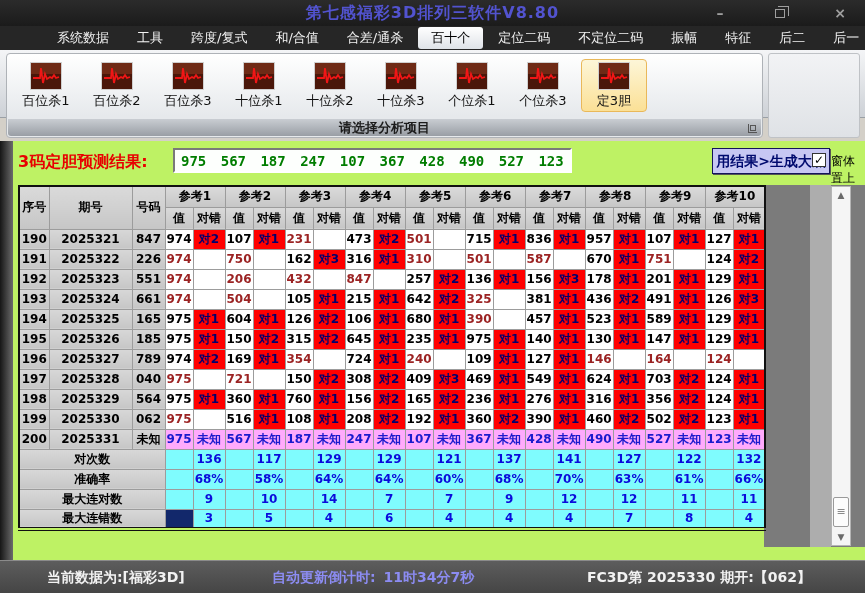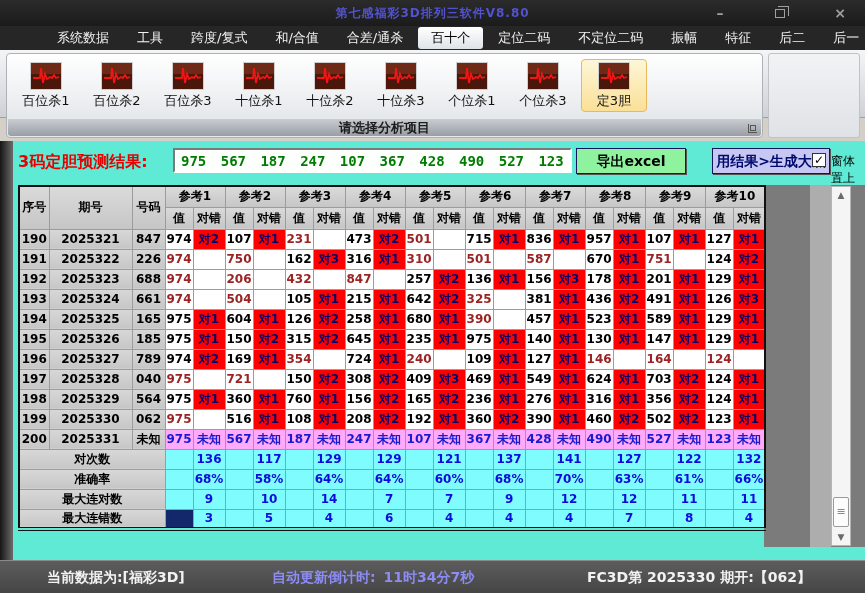--- a/index.html
+++ b/index.html
@@ -2,21 +2,21 @@
 <html><head>
 <meta charset="utf-8">
 <style>
   * { margin:0; padding:0; box-sizing:border-box; }
   html,body { width:865px; height:593px; font-family:"DejaVu Sans","Liberation Sans",sans-serif; }
   .window { position:relative; width:865px; height:593px; background:#d4d0c8; overflow:hidden; }
 
   
   .titlebar { position:absolute; left:0; top:0; width:865px; height:26px;
     background:linear-gradient(#2b2b2b,#1b1b1b); display:flex; align-items:center; justify-content:center; }
-  .title-text { color:#5253cf; font-weight:bold; font-size:12px; letter-spacing:1px; }
+  .title-text { color:#5253cf; font-weight:bold; font-size:16px; letter-spacing:1px; }
   .win-controls { position:absolute; right:10px; top:0; height:26px; display:flex; align-items:center; gap:30px; }
   .wc { width:30px; height:20px; display:flex; align-items:center; justify-content:center;
     color:#9f9f9f; font-size:14px; font-weight:bold; cursor:default; }
   .glyph-restore { width:10px; height:9px; border:1px solid #9f9f9f; position:relative; background:transparent; }
   .glyph-restore::before { content:""; position:absolute; left:2px; top:-4px; width:10px; height:9px;
     border:1px solid #9f9f9f; border-bottom:none; border-left:none; }
 
   
   .menubar { position:absolute; left:0; top:26px; width:865px; height:24px; background:#262626;
     display:flex; align-items:center; padding-left:44px; }
@@ -39,21 +39,21 @@
   .group-bar { position:absolute; left:1px; right:1px; bottom:1px; height:17px;
     background:linear-gradient(#c9cdd2,#999ea5); border-radius:0 0 3px 3px;
     text-align:center; font-size:13px; font-weight:bold; color:#1c1c1c; line-height:17px; }
   .launcher { position:absolute; right:5px; bottom:4px; width:9px; height:9px;
     border:1px solid #555; border-top:none; border-right:none; }
   .launcher::after { content:""; position:absolute; right:1px; top:1px; width:4px; height:4px; border:1px solid #555; }
   .ribbon-right { position:absolute; left:768px; top:3px; width:92px; height:85px;
     background:linear-gradient(#f2f3f5,#dfe2e6); border:1px solid #bfc2c6; border-radius:3px; }
 
   
-  .client { position:absolute; left:0; top:141px; width:865px; height:419px; background:#5eead4; }
+  .client { position:absolute; left:0; top:141px; width:865px; height:419px; background:#bef264; }
   .left-strip { position:absolute; left:0; top:0; width:13px; height:100%;
     background:linear-gradient(90deg,#161616,#6b6b6b); }
 
   .pred-label { position:absolute; left:18px; top:11px; color:#e80000; font-weight:bold; font-size:16px; }
   .pred-input { position:absolute; left:173px; top:7px; width:399px; height:25px;
     border:2px solid; border-color:#7a7a7a #ffffff #ffffff #7a7a7a; background:#fdfffd;
     color:#007d00; font-weight:bold; font-size:14px; font-family:"DejaVu Sans Mono","Liberation Mono",monospace;
     padding:0 6px; word-spacing:6px; outline:none; }
   .btn { position:absolute; top:7px; height:26px; border:1px solid #14145a;
     box-shadow:1px 1px 0 #555; font-weight:bold; font-size:14px; text-align:center; line-height:24px; cursor:default; }
@@ -218,21 +218,20 @@
       <div class="launcher"></div>
     </div>
     <div class="ribbon-right"></div>
   </div>
 
   <div class="client">
     <div class="left-strip"></div>
 
     <span class="pred-label">3码定胆预测结果:</span>
     <input class="pred-input" type="text" value="975 567 187 247 107 367 428 490 527 123" style="">
-    <div class="btn btn-export">导出excel</div>
     <div class="btn btn-generate">用结果&gt;生成大底</div>
     <div class="checkbox">✓</div>
     <span class="cb-label">窗体置上</span>
 
     <div class="grid-east">
       <div class="lightstrip"></div>
     </div>
 
     <table class="grid">
         <colgroup>
@@ -346,21 +345,21 @@
             <td class="val ok">670</td>
             <td class="mark hit">对1</td>
             <td class="val miss">751</td>
             <td class="mark blank"></td>
             <td class="val ok">124</td>
             <td class="mark hit">对2</td>
           </tr>
           <tr>
             <td class="fc">192</td>
             <td class="fc">2025323</td>
-            <td class="fc">688</td>
+            <td class="fc">551</td>
             <td class="val miss">974</td>
             <td class="mark blank"></td>
             <td class="val miss">206</td>
             <td class="mark blank"></td>
             <td class="val miss">432</td>
             <td class="mark blank"></td>
             <td class="val miss">847</td>
             <td class="mark blank"></td>
             <td class="val ok">257</td>
             <td class="mark hit">对2</td>
@@ -403,21 +402,21 @@
           <tr>
             <td class="fc">194</td>
             <td class="fc">2025325</td>
             <td class="fc">165</td>
             <td class="val ok">975</td>
             <td class="mark hit">对1</td>
             <td class="val ok">604</td>
             <td class="mark hit">对1</td>
             <td class="val ok">126</td>
             <td class="mark hit">对2</td>
-            <td class="val ok">258</td>
+            <td class="val ok">106</td>
             <td class="mark hit">对1</td>
             <td class="val ok">680</td>
             <td class="mark hit">对1</td>
             <td class="val miss">390</td>
             <td class="mark blank"></td>
             <td class="val ok">457</td>
             <td class="mark hit">对1</td>
             <td class="val ok">523</td>
             <td class="mark hit">对1</td>
             <td class="val ok">589</td>

